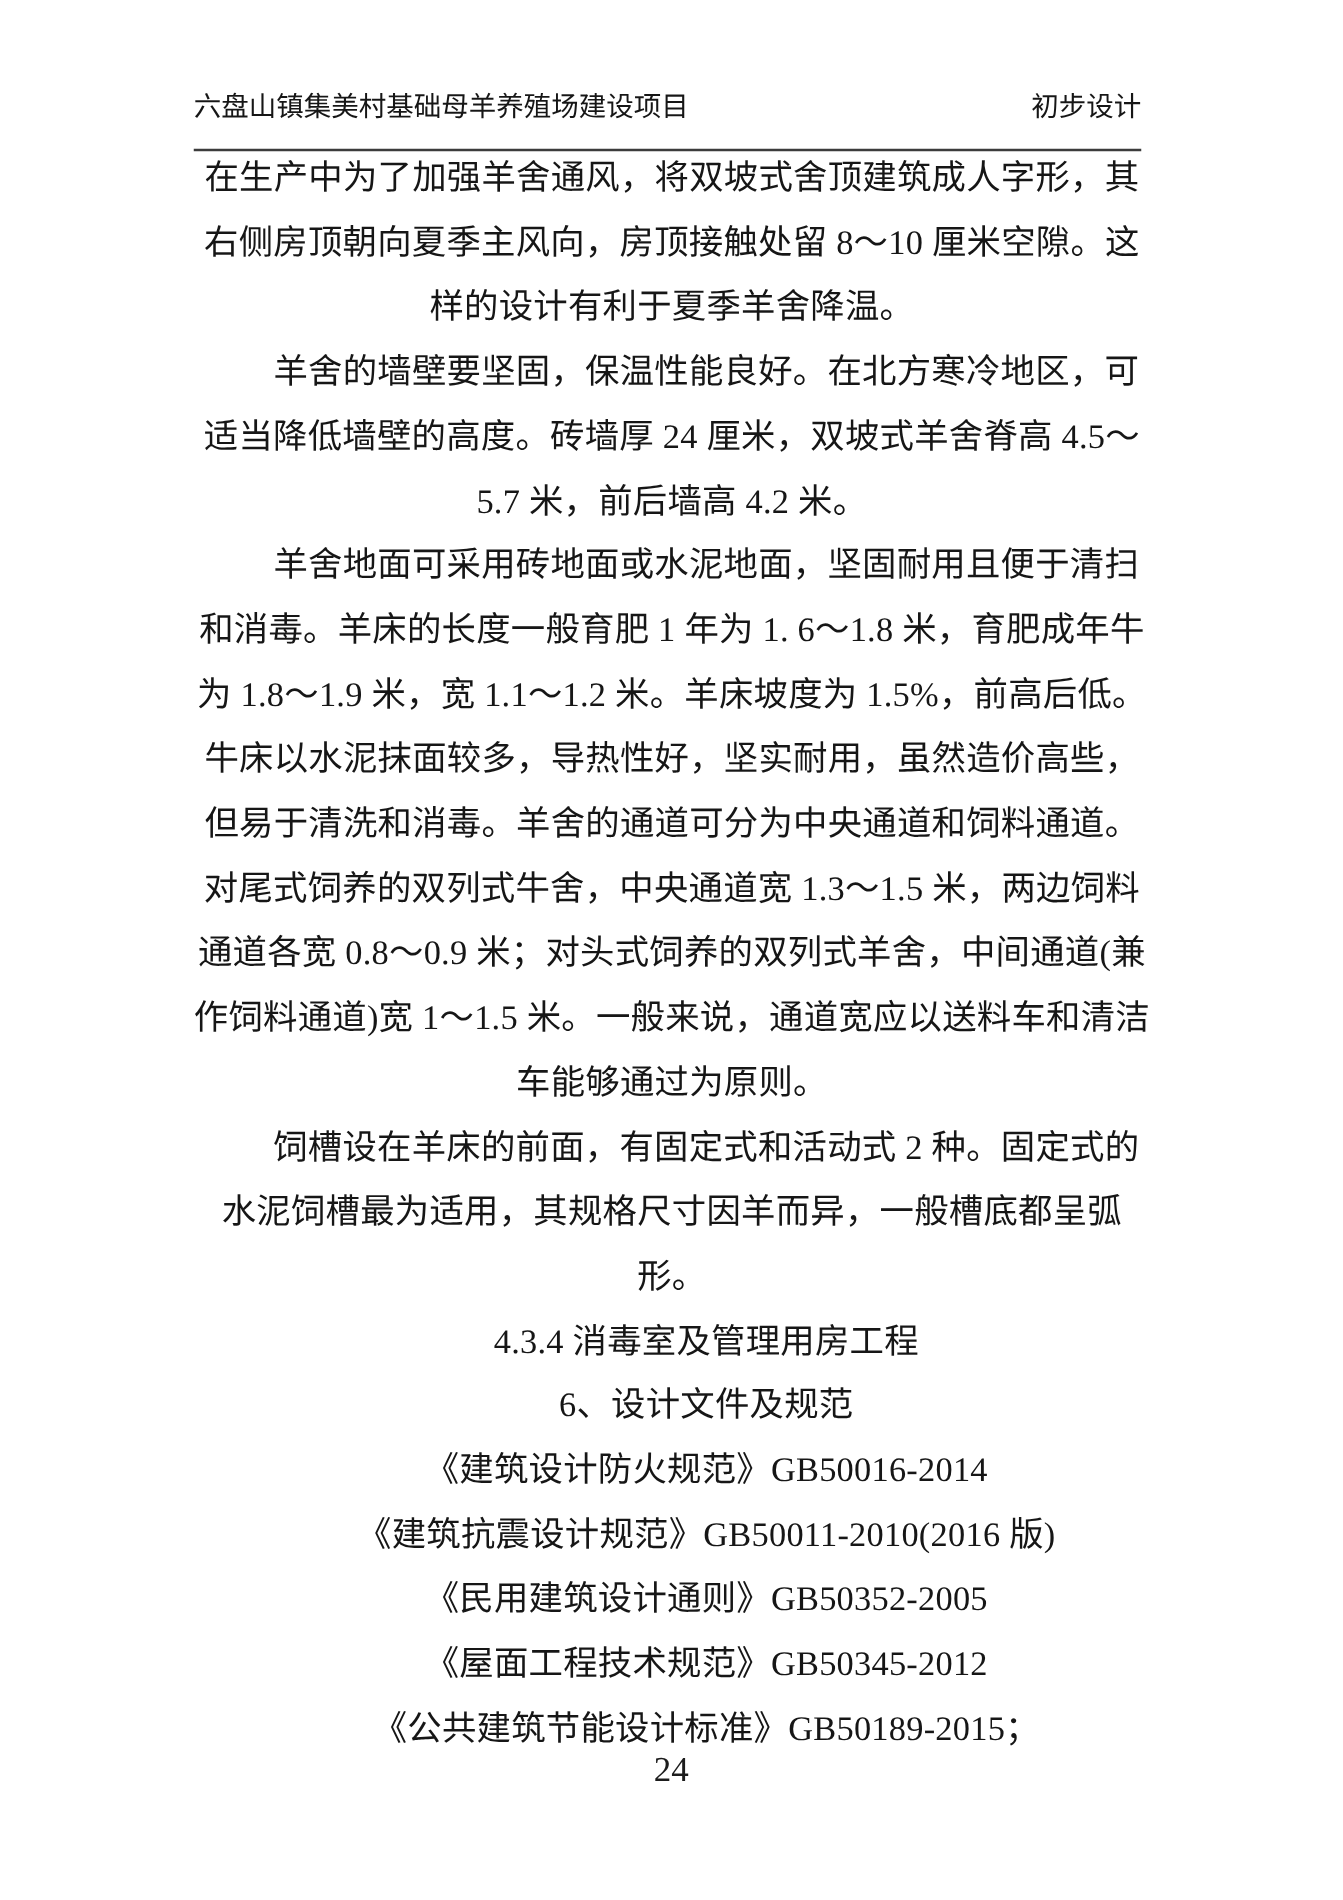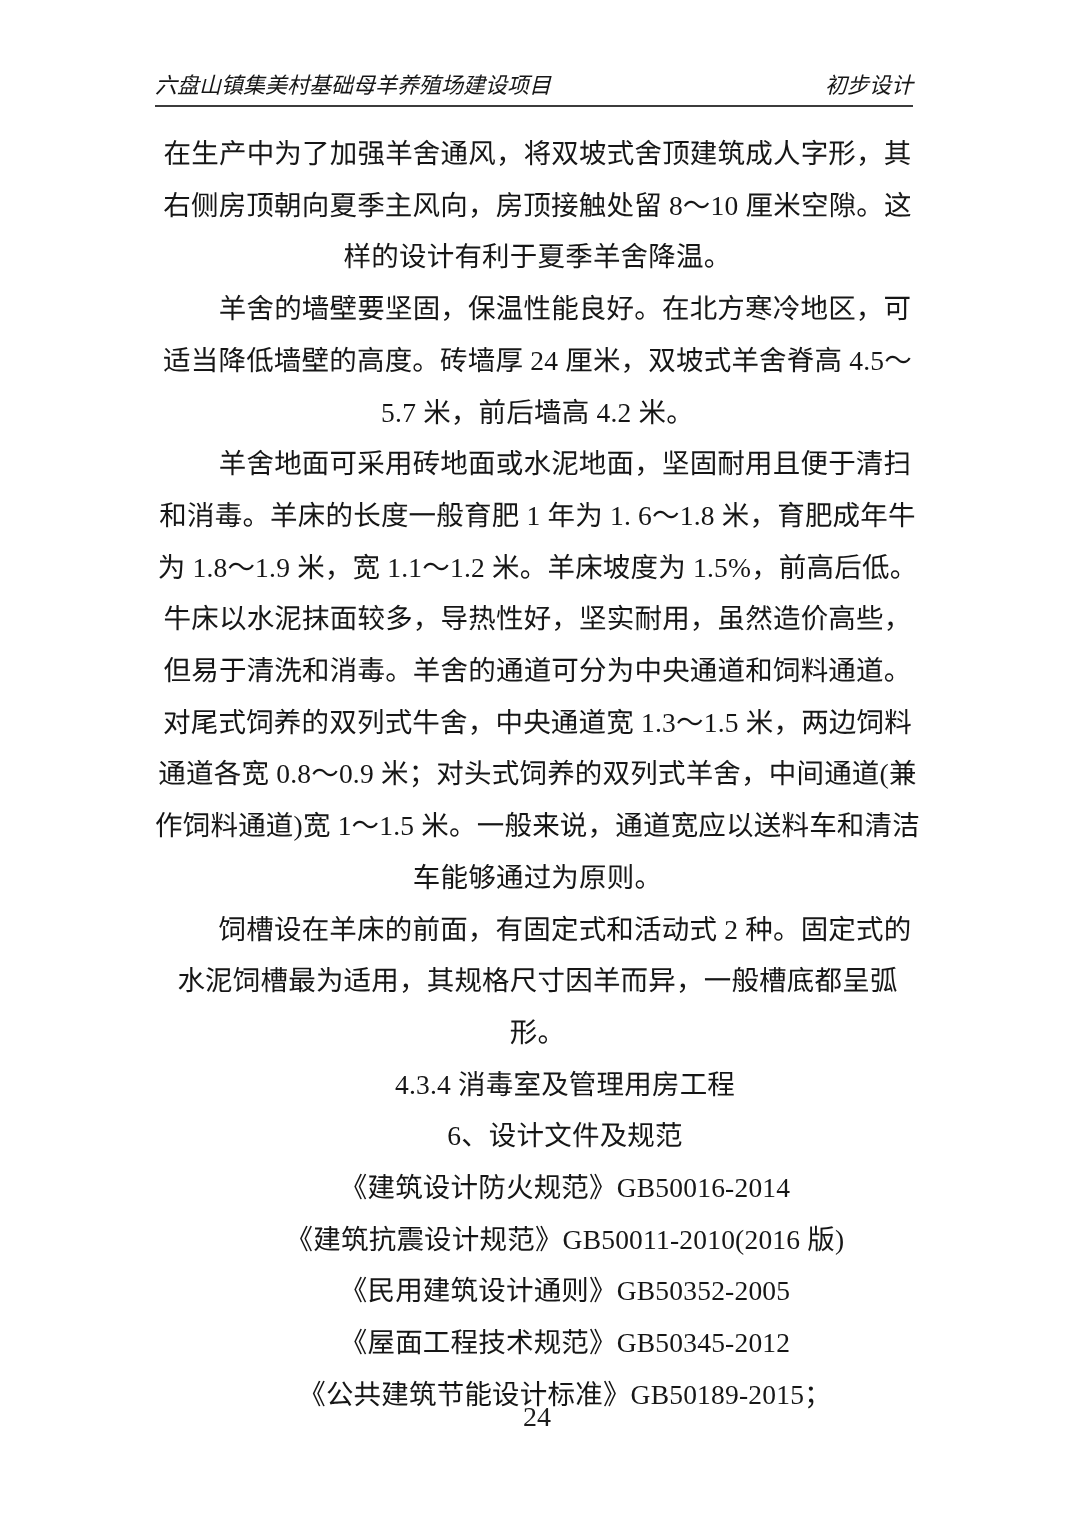--- a/index.html
+++ b/index.html
@@ -20,30 +20,29 @@
   .header {
     position: absolute;
     left: 155px;
     top: 72px;
     width: 758px;
     display: flex;
     justify-content: space-between;
     align-items: flex-end;
     font-size: 22px;
     line-height: 1.25;
-    padding-bottom: 5px;
+    padding-bottom: 19px;
     border-bottom: 2px solid #3c3c3c;
     white-space: nowrap;
-    font-style: italic;
   }
   
   .content {
     position: absolute;
     left: 155px;
-    top: 128px;
+    top: 116px;
     width: 765px;
     font-size: 27.5px;
     line-height: 51.7px;
     text-align: justify;
     letter-spacing: 0.2px;
   }
   .content p {
     margin: 0;
     padding: 0;
     text-align: center;

